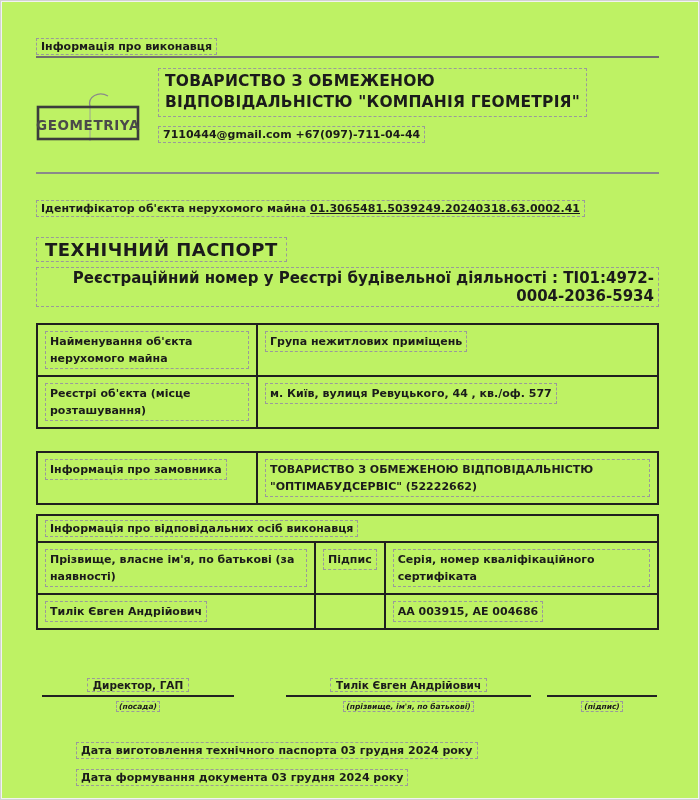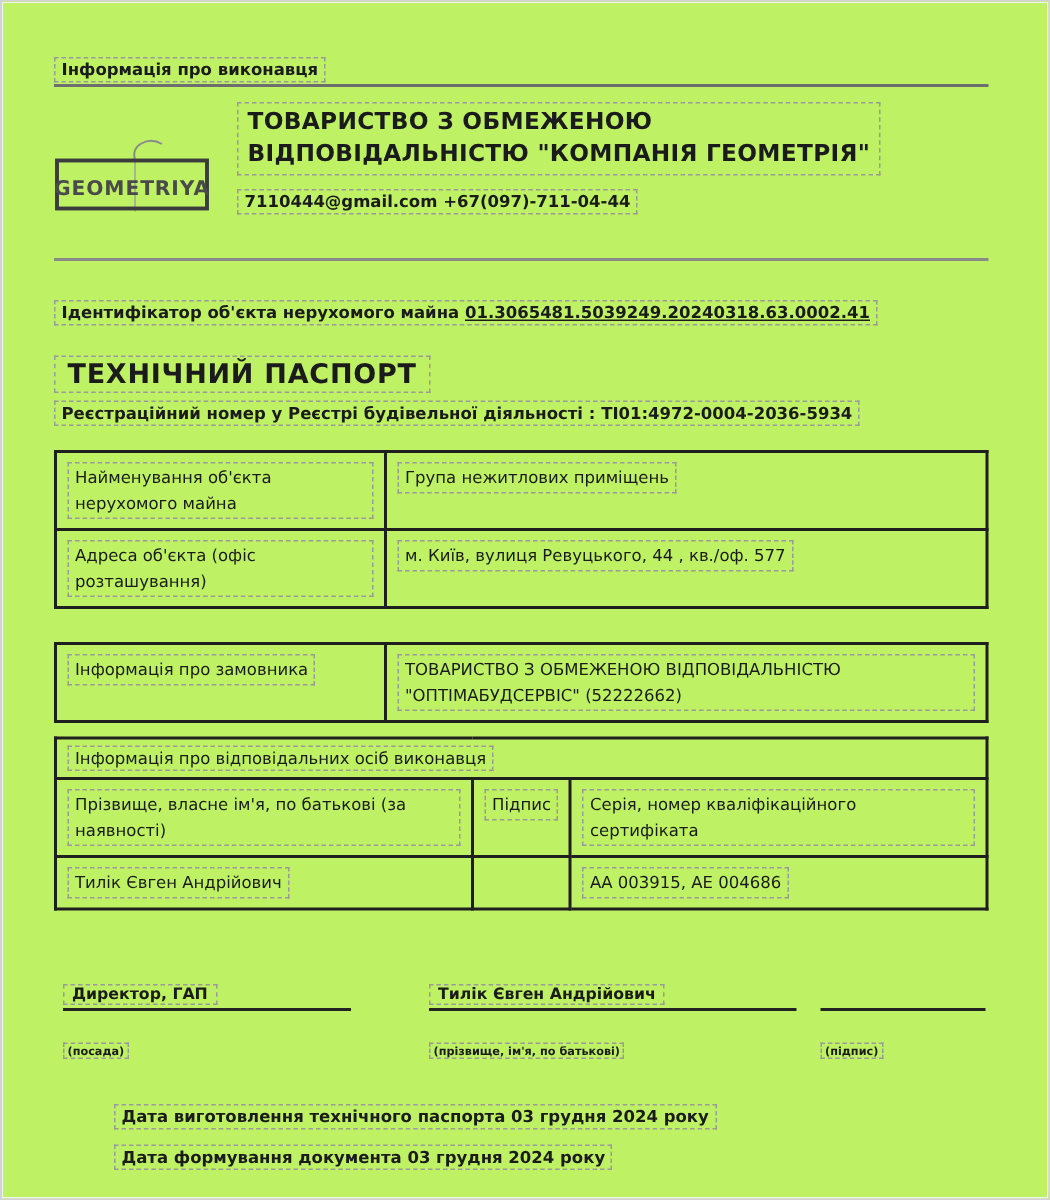--- a/index.html
+++ b/index.html
@@ -48,49 +48,49 @@
     border-bottom: 2px solid #8a8a8a;
     margin-top: 26px;
   }
   .ident-line { margin-top: 26px; font-size: 11px; font-weight: bold; }
   .ident-line .val { text-decoration: underline; }
   .doc-title {
     margin-top: 20px;
     font-size: 18px; font-weight: bold; letter-spacing: 0.5px;
   }
   .doc-title .f { padding: 1px 8px; }
-  .reg-line { text-align: left; margin-top: 5px; font-size: 11px; font-weight: bold; text-decoration: underline; }
+  .reg-line { text-align: right; margin-top: 5px; font-size: 15px; font-weight: bold; text-decoration: underline; }
   table {
     width: 100%;
     border-collapse: collapse;
     font-size: 11px;
   }
   td, th {
     border: 2px solid #1f1f1f;
     padding: 6px 7px;
     vertical-align: top;
     text-align: left;
-    font-weight: normal;
+    font-weight: bold;
   }
   .t-object { margin-top: 16px; }
   .t-object td { height: 50px; }
   .t-object .c-label { width: 220px; }
   .t-customer { margin-top: 22px; }
   .t-customer .c-label { width: 220px; }
   .t-resp { margin-top: 9px; }
   .t-resp .c-name { width: 278px; }
   .t-resp .c-sign { width: 64px; }
   .t-resp .hdr-row td { padding: 4px 7px; }
   .t-resp .col-row td { height: 46px; }
   .cellf { line-height: 1.55; }
   .sig-row { display: flex; margin-top: 44px; }
-  .sig-col { }
+  .sig-col { text-align: center; }
   .sig-col .over { font-size: 10.5px; font-weight: bold; padding: 0 5px; }
   .sig-line { border-bottom: 2px solid #222; margin-top: 2px; }
-  .sig-col .under { margin-top: 21px; font-size: 7.5px; font-weight: bold; }
+  .sig-col .under { margin-top: 4px; font-size: 7.5px; font-weight: bold; font-style: italic; }
   .sig-col .under .f { padding: 0 2px; }
   .sig-1 { width: 192px; margin-left: 6px; }
   .sig-2 { width: 245px; margin-left: 52px; }
   .sig-3 { width: 110px; margin-left: 16px; }
   .date-line { margin-top: 30px; font-size: 11px; font-weight: bold; padding-left: 40px; }
   .date-line + .date-line { margin-top: 10px; }
   .logo-svg { display: block; }
 </style>
 </head>
 <body>
@@ -141,21 +141,21 @@
           <tr>
         <td class="c-label">
           <span class="f cellf">Найменування об'єкта нерухомого майна</span>
         </td>
         <td>
           <span class="f cellf">Група нежитлових приміщень</span>
         </td>
       </tr>
       <tr>
         <td class="c-label">
-          <span class="f cellf">Адреса об'єкта (офіс розташування)</span>
+          <span class="f cellf">Реєстрі об'єкта (місце розташування)</span>
         </td>
         <td>
           <span class="f cellf">м. Київ, вулиця Ревуцького, 44 , кв./оф. 577</span>
         </td>
       </tr>
     </tbody>
       </table>
 
     <table class="t-customer">
       <tbody>

